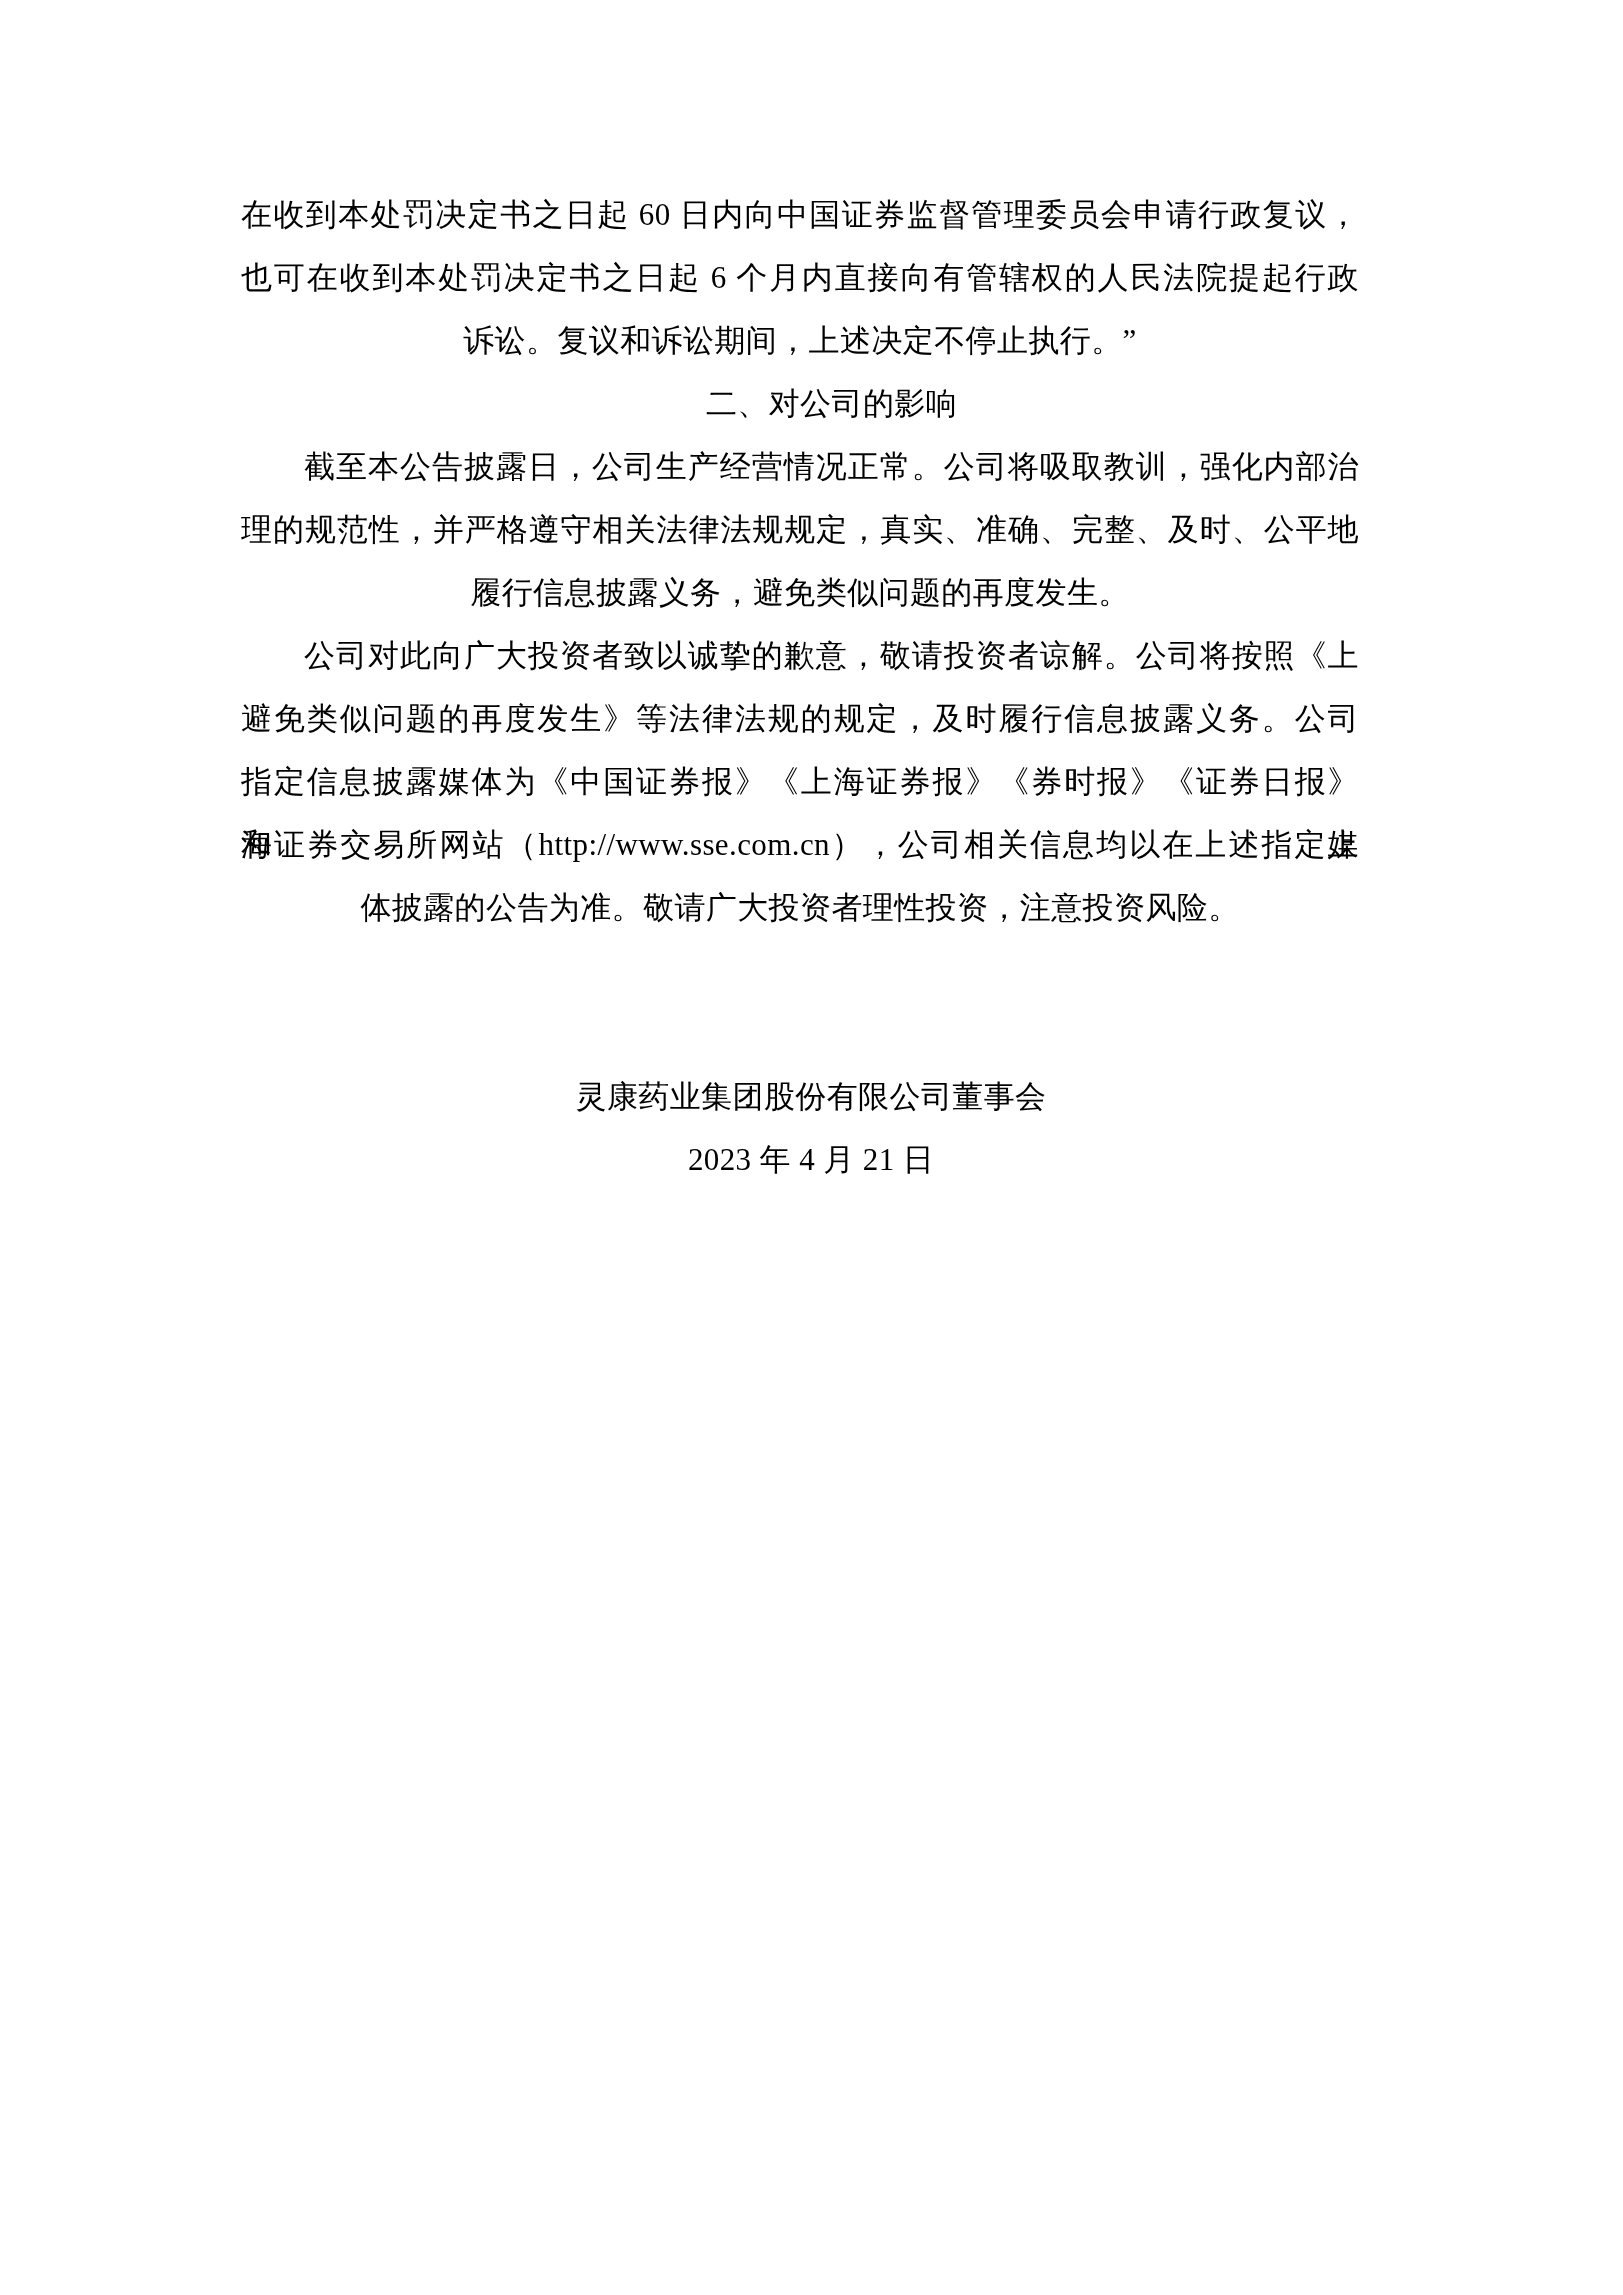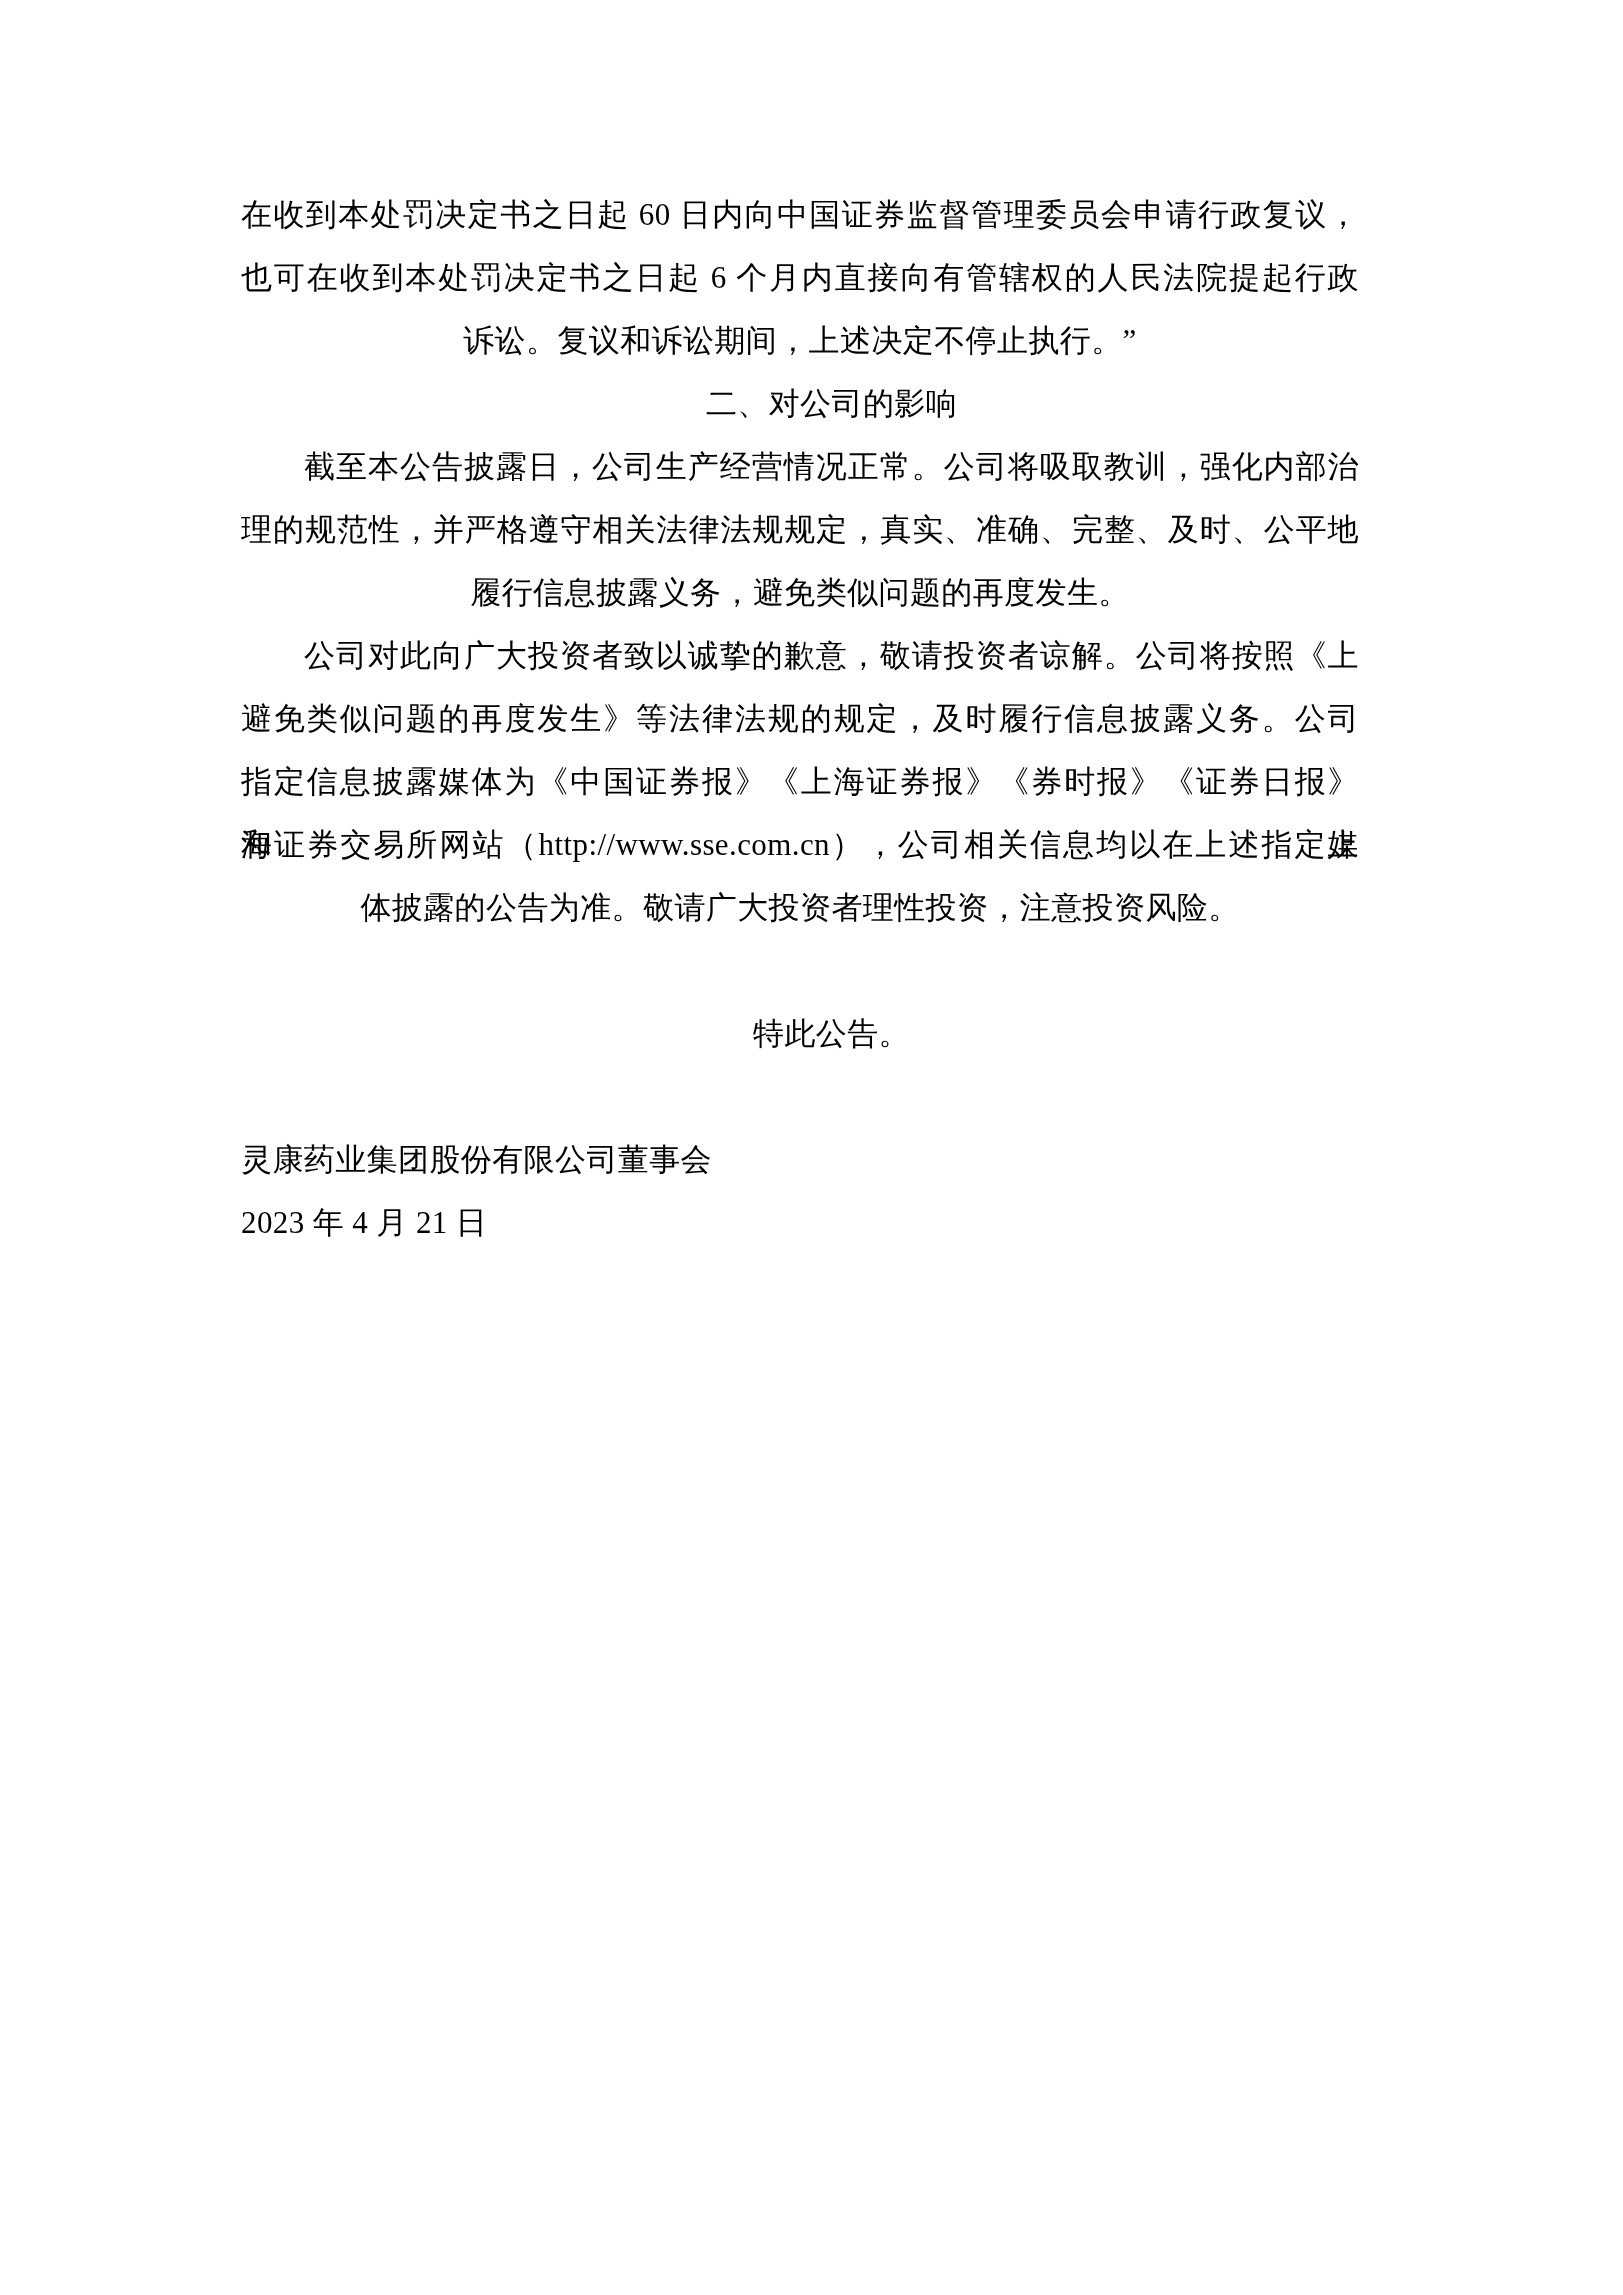--- a/index.html
+++ b/index.html
@@ -34,21 +34,21 @@
     text-align: justify;
     text-align-last: justify;
   }
   .ind {
     text-indent: 63px;
   }
   .bold {
     font-weight: 400;
   }
   .right {
-    text-align: left;
+    text-align: center;
     margin-right: -22px;
   }
   .spacer { }
   .page-number {
     position: absolute;
     left: 0;
     top: 2124px;
     width: 100%;
     text-align: center;
     font-size: 28px;
@@ -72,21 +72,20 @@
     <div class="line">履行信息披露义务，避免类似问题的再度发生。</div>
 
     <div class="line fill ind">公司对此向广大投资者致以诚挚的歉意，敬请投资者谅解。公司将按照《上</div>
     <div class="line fill">避免类似问题的再度发生》等法律法规的规定，及时履行信息披露义务。公司</div>
     <div class="line fill">指定信息披露媒体为《中国证券报》《上海证券报》《券时报》《证券日报》和上</div>
     <div class="line fill">海证券交易所网站（http://www.sse.com.cn），公司相关信息均以在上述指定媒</div>
     <div class="line">体披露的公告为准。敬请广大投资者理性投资，注意投资风险。</div>
 
     <div class="line spacer"></div>
 
-    <div class="line ind">特此公告。</div>
 
     <div class="line spacer"></div>
 
     <div class="line right">灵康药业集团股份有限公司董事会</div>
     <div class="line right">2023 年 4 月 21 日</div>
 
   </div>
 
   <div class="page-number">4</div>
 </div>

